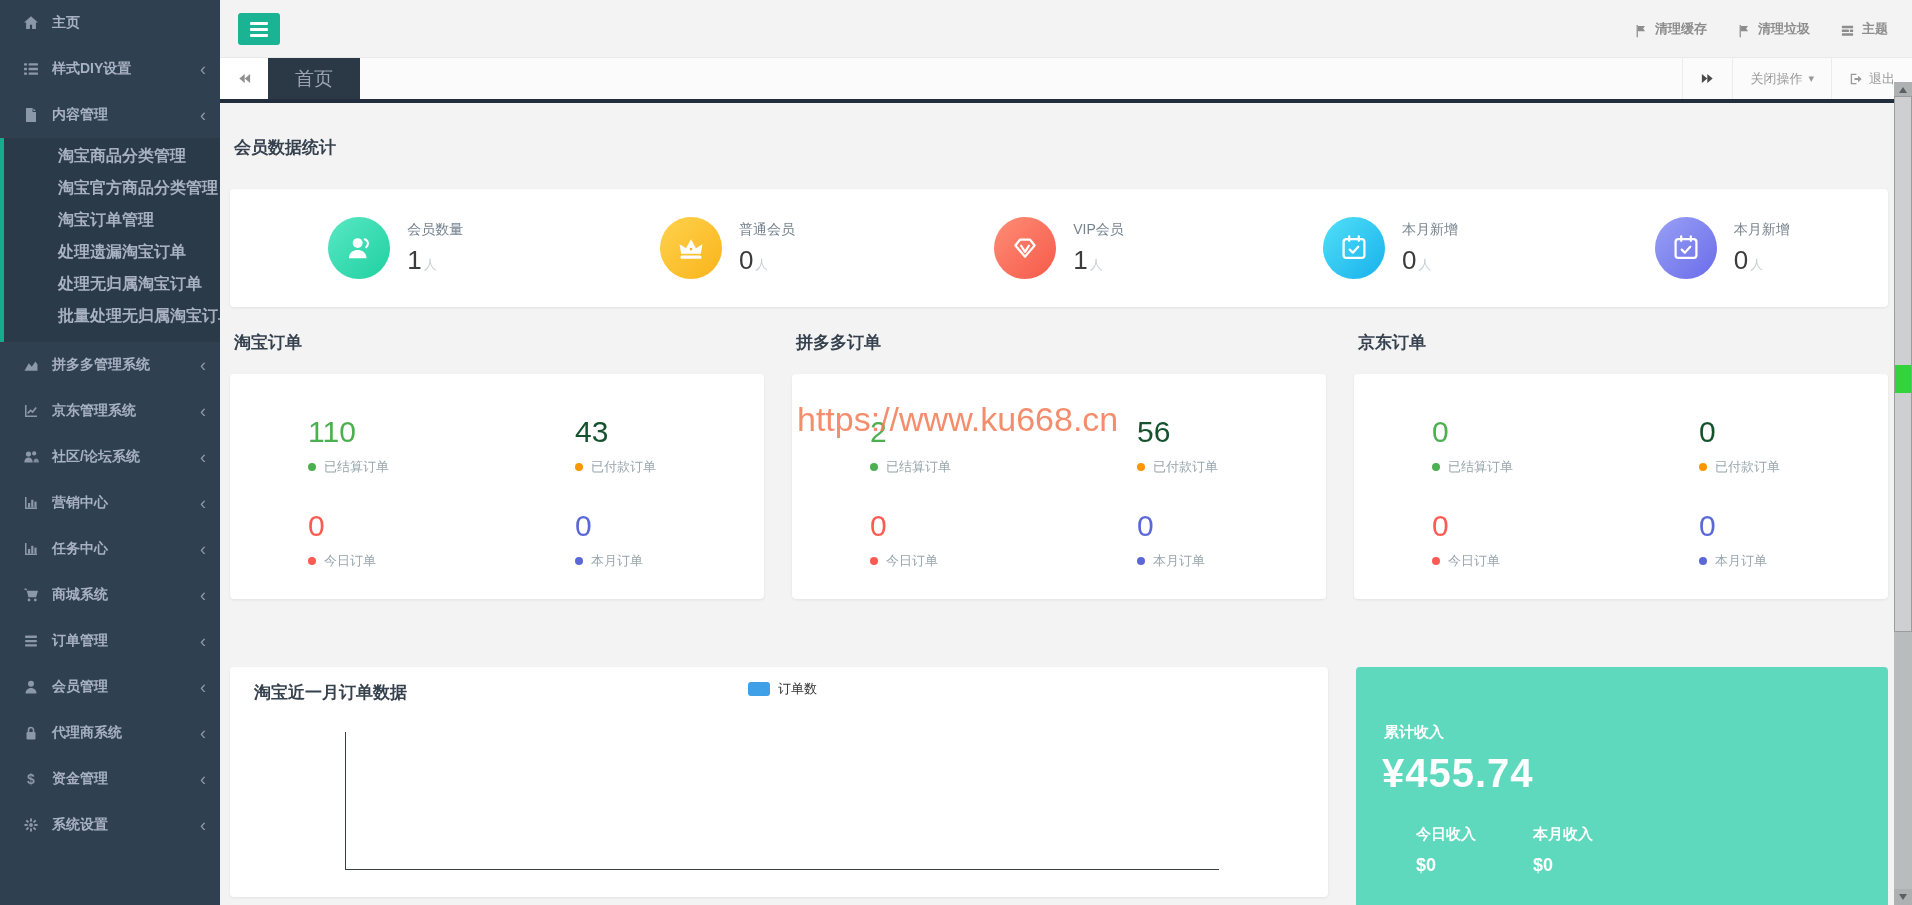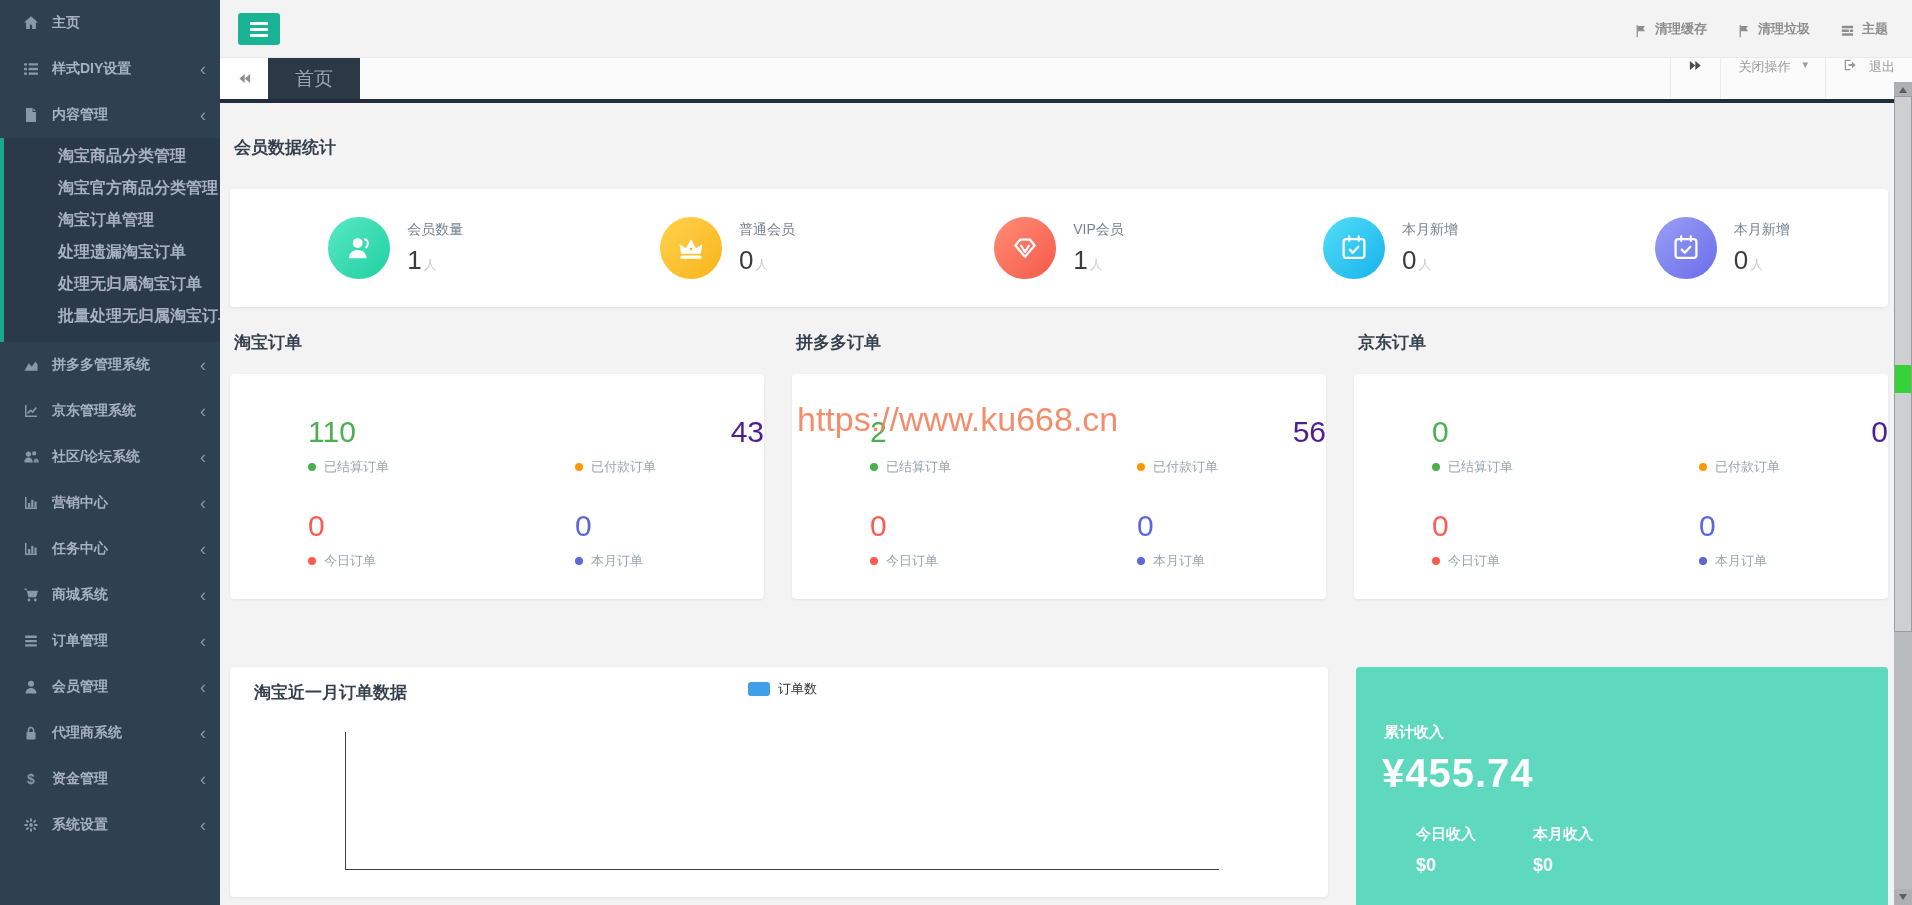--- a/index.html
+++ b/index.html
@@ -62,21 +62,21 @@
   .tab-back {
     width:48px; background:#fff; display:flex; align-items:center; justify-content:center;
     color:#8f8f8f; cursor:pointer;
   }
   .tab {
     background:#2b3947; color:#98a3af; display:flex; align-items:center;
     padding:0 27px; font-size:19px; cursor:pointer;
   }
   .tab-right { margin-left:auto; display:flex; align-items:stretch; color:#999; font-size:13px; }
   .tab-ctrl {
-    display:flex; align-items:flex-start; gap:12px; padding:0 17px;
+    display:flex; align-items:center; gap:6px; padding:0 17px;
     border-left:1px solid #ececec; cursor:pointer;
   }
   .tab-ctrl .caret { font-size:11px; color:#999; }
   .tab-forward { color:#4a4a4a; }
 
   
   .content {
     position:absolute; left:220px; top:103px; width:1674px; height:802px;
     background:#f3f3f4; overflow:hidden; padding:0 6px 0 10px;
   }
@@ -106,21 +106,21 @@
   .order-card {
     margin-top:17px; height:225px;
     display:grid; grid-template-columns:1fr 1fr; grid-auto-rows:min-content;
     row-gap:32px; padding-top:40px;
   }
   .oq { padding-left:78px; }
   .oq-value { font-size:30px; line-height:36px; }
   .oq-label { margin-top:8px; font-size:13px; color:#98a6ad; display:flex; align-items:center; gap:8px; }
   .dot { width:8px; height:8px; border-radius:50%; flex:none; }
   .v-green { color:#4caf50; } .d-green { background:#4caf50; }
-  .v-orange{ color:#4c1d95;text-align:right; } .d-orange{ background:#ff9800; }
+  .v-orange{ color:#14532d; } .d-orange{ background:#ff9800; }
   .v-red   { color:#fb5b52; } .d-red   { background:#fb5b52; }
   .v-blue  { color:#5b68d8; } .d-blue  { background:#5b68d8; }
 
   
   .bottom-grid { display:grid; grid-template-columns:1098px 1fr; gap:28px; margin-top:68px; }
   .chart-card { position:relative; height:230px; }
   .chart-title { position:absolute; left:24px; top:14px; }
   .chart-legend {
     position:absolute; left:518px; top:13px;
     display:flex; align-items:center; gap:8px; font-size:13px; color:#333; cursor:pointer;

